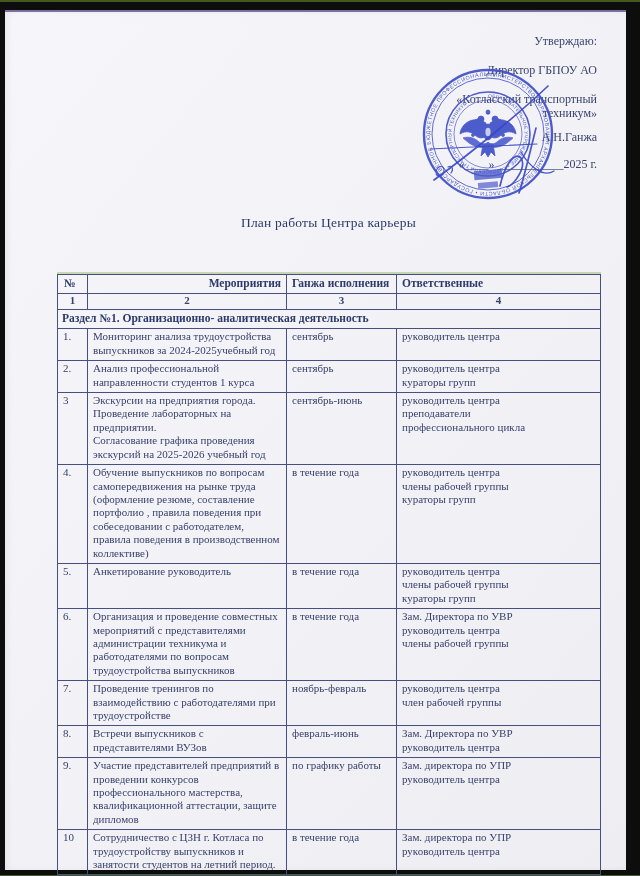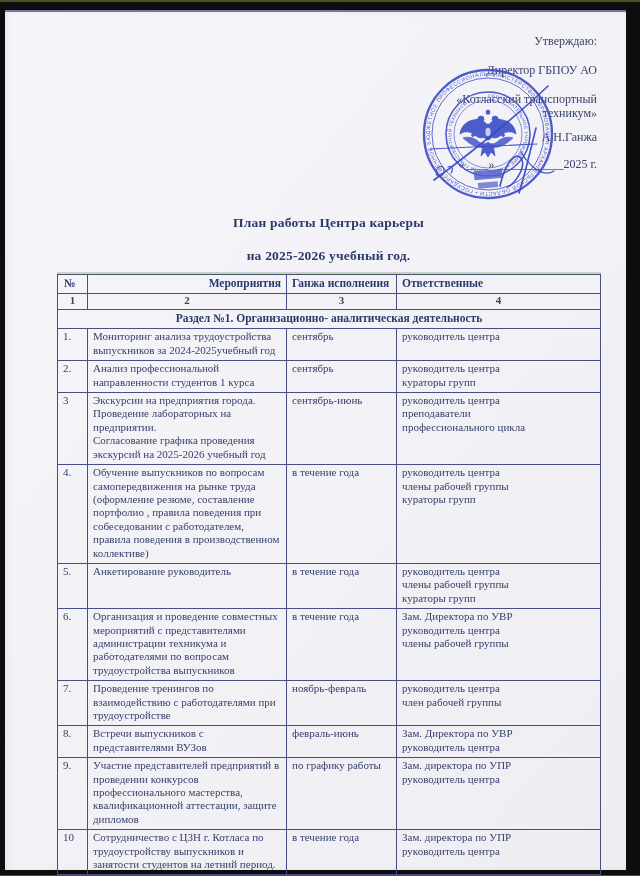--- a/index.html
+++ b/index.html
@@ -39,21 +39,21 @@
   }
   .approval p{white-space:nowrap;}
   .ap-label{margin-bottom:15px;}
   .ap-l1{margin-bottom:15px;}
   .ap-l2{margin-bottom:0;}
   .ap-l3{margin-bottom:10px;}
   .ap-sign{margin-bottom:13px;}
   
   .title-block{
     position:absolute;left:52px;top:203px;width:543px;text-align:center;
-    color:var(--ink-bold);font-weight:bold;font-size:13.5px;
+    color:var(--ink-bold);font-weight:normal;font-size:13.5px;
   }
   .title-block p{margin-bottom:17px;letter-spacing:.2px;}
   
   table.plan{
     position:absolute;left:52px;top:262px;width:543px;
     border-collapse:collapse;table-layout:fixed;
     color:var(--ink);
     border:1.5px solid var(--border);
     box-shadow:0 -2px 0 rgba(120,160,60,.35),0 2px 0 rgba(150,80,170,.25);
   }
@@ -62,21 +62,21 @@
     padding:1px 5px 3px 5px;
     vertical-align:top;
     font-size:11px;line-height:1.22;
     white-space:pre-line;
     overflow:hidden;
   }
   .plan th{font-size:11.5px;font-weight:bold;color:var(--ink-bold);text-align:left;}
   .plan th.h-num,.plan th.h-activity{text-align:right;}
   .plan th.h-num{text-align:left;padding-left:6px;}
   .plan tr.nums td{text-align:center;font-weight:bold;padding:0 0 2px;}
-  .plan tr.section td{font-weight:bold;font-size:11.5px;color:var(--ink-bold);padding:1px 4px 3px;text-align:center;}
+  .plan tr.section td{font-weight:bold;font-size:11.5px;color:var(--ink-bold);padding:1px 4px 3px;}
   .plan td.col-num{padding-left:5px;}
   
   svg.overlay{
     position:absolute;left:0;top:0;width:640px;height:876px;
     z-index:4;pointer-events:none;
   }
   .stamp-text{font-family:"Liberation Sans","DejaVu Sans",sans-serif;fill:var(--stamp);}
 </style>
 </head>
 <body>
@@ -87,21 +87,20 @@
     <p class="ap-label">Утверждаю:</p>
     <p class="ap-l1">Директор ГБПОУ АО</p>
     <p class="ap-l2">«Котласский транспортный</p>
     <p class="ap-l3">техникум»</p>
     <p class="ap-sign">А.Н.Ганжа</p>
     <p class="ap-date">«____» ___________2025 г.</p>
   </div>
 
   <div class="title-block">
     <p>План работы  Центра карьеры</p>
-    <p>на 2025-2026 учебный год.</p>
   </div>
 
   <table class="plan">
     <colgroup>
       <col style="width:30px">
         <col style="width:199px">
         <col style="width:110px">
         <col style="width:204px">
     </colgroup>
     <thead>

